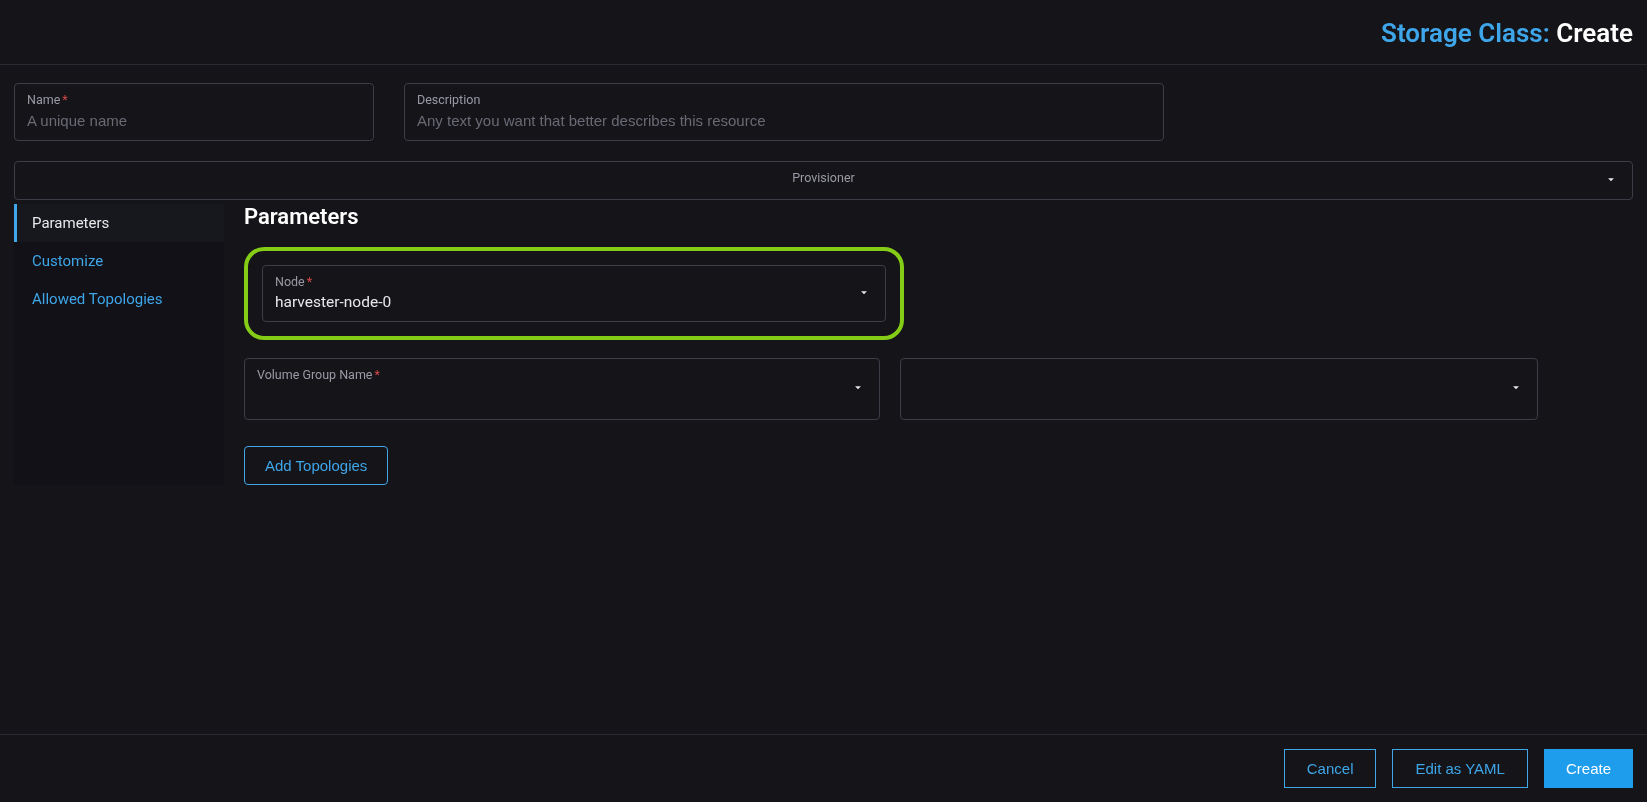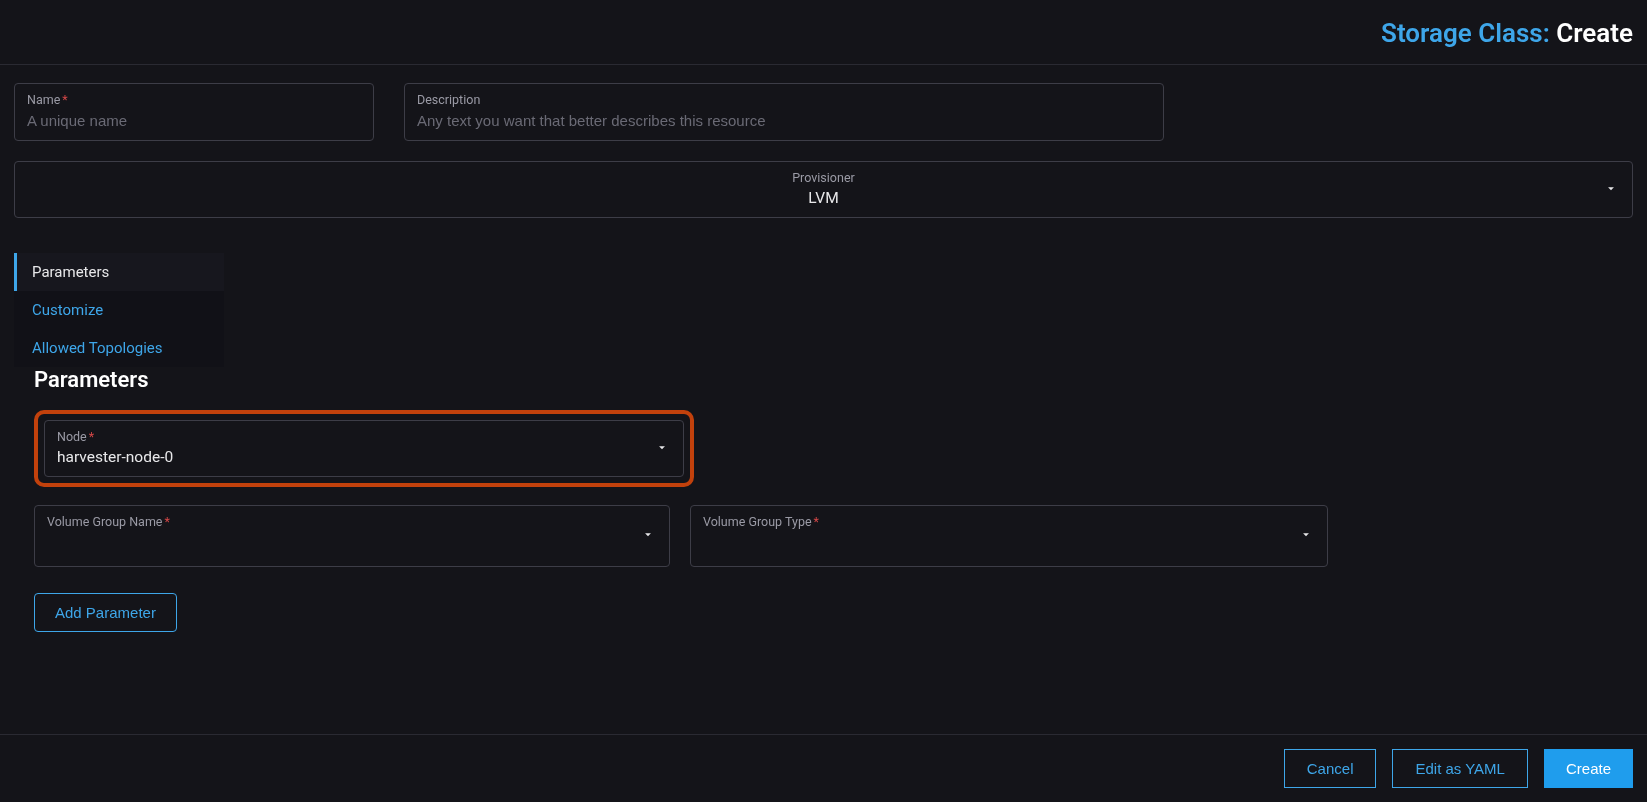--- a/index.html
+++ b/index.html
@@ -90,22 +90,21 @@
   transform: translateY(-50%);
   pointer-events: none;
 }
 .chev svg {
   width: 14px;
   height: 14px;
   fill: #e8e8ea;
 }
 .main-area {
   display: flex;
-  margin-top: 35px;
-  flex-direction: column;
+  margin-top: 4px;
 }
 .side-tabs {
   width: 210px;
   background: #111117;
   padding: 0;
 }
 .side-tab {
   padding: 10px 18px;
   font-size: 15px;
   color: #3ea6e9;
@@ -123,23 +122,23 @@
 }
 .panel-title {
   font-size: 22px;
   font-weight: 600;
   margin-bottom: 18px;
 }
 .param-row1 {
   margin-bottom: 18px;
 }
 .node-highlight {
-  border: 4px solid #c2410c;
-  border-radius: 10px;
-  padding: 6px;
+  border: 4px solid #84cc16;
+  border-radius: 20px;
+  padding: 14px;
   width: 660px;
 }
 .node-inner {
   border: 1px solid #3d3d47;
   border-radius: 4px;
   padding: 8px 12px 10px 12px;
   position: relative;
 }
 .param-row2 {
   display: flex;
@@ -216,21 +215,20 @@
       <input class="field-input" type="text" placeholder="A unique name" style="">
     </div>
     <div class="field-box desc-box">
       <div class="field-label">Description</div>
       <input class="field-input" type="text" placeholder="Any text you want that better describes this resource" style="">
     </div>
   </div>
 
   <div class="field-box full select-box">
     <div class="field-label">Provisioner</div>
-    <div class="select-value">LVM</div>
     <span class="chev">
       <svg viewBox="0 0 24 24">
           <path d="M7 10l5 5 5-5z"></path>
         </svg>
     </span>
   </div>
 
   <div class="main-area">
     <div class="side-tabs">
       <div class="side-tab active">Parameters</div>
@@ -263,33 +261,30 @@
             <span>Volume Group Name</span><span class="req">*</span>
           </div>
           <div class="select-value"></div>
           <span class="chev">
             <svg viewBox="0 0 24 24">
                 <path d="M7 10l5 5 5-5z"></path>
               </svg>
           </span>
         </div>
         <div class="field-box vg-type select-box">
-          <div class="field-label">
-            <span>Volume Group Type</span><span class="req">*</span>
-          </div>
           <div class="select-value"></div>
           <span class="chev">
             <svg viewBox="0 0 24 24">
                 <path d="M7 10l5 5 5-5z"></path>
               </svg>
           </span>
         </div>
       </div>
 
-      <button class="add-param-btn">Add Parameter</button>
+      <button class="add-param-btn">Add Topologies</button>
     </div>
   </div>
 
 </div>
 
 <div class="footer">
   <button class="btn btn-outline">Cancel</button>
   <button class="btn btn-outline">Edit as YAML</button>
   <button class="btn btn-primary">Create</button>
 </div>

